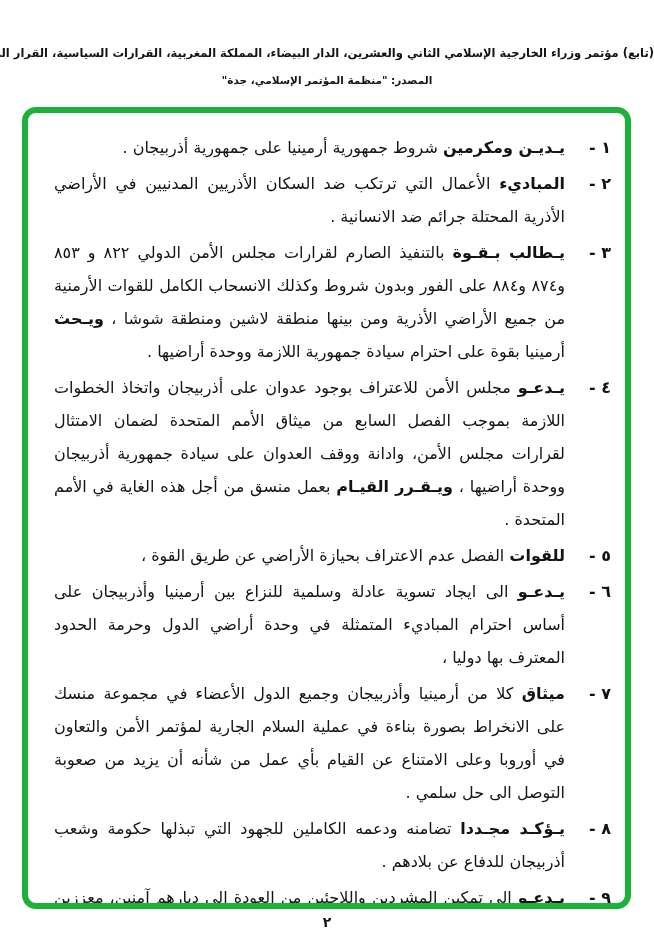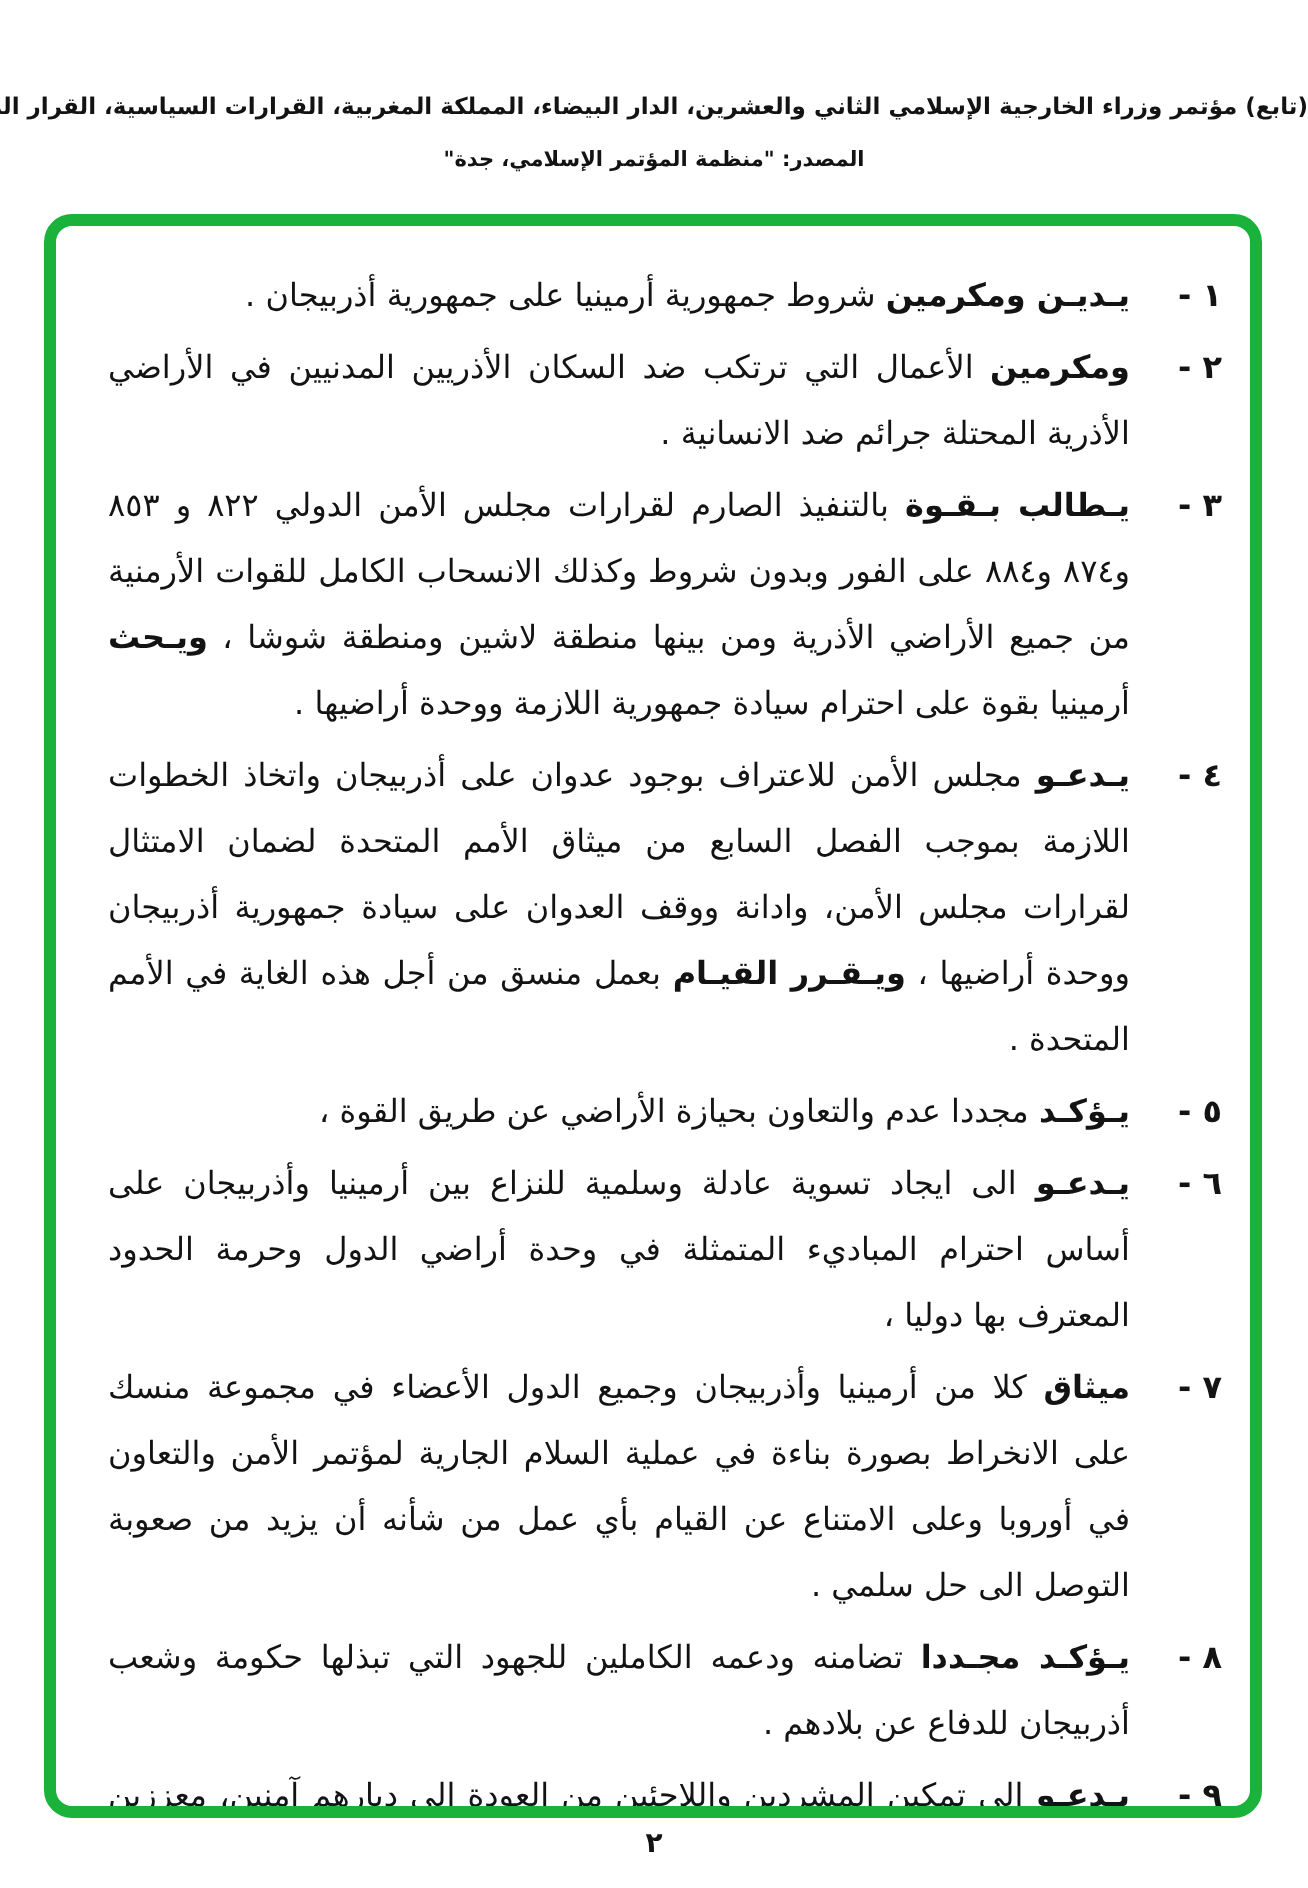--- a/index.html
+++ b/index.html
@@ -92,36 +92,36 @@
 
   <div class="content-box">
 
     <div class="item">
       <span class="item-num">١ -</span>
       <p class="item-text"><b>يـديـن ومكرمين</b><span> شروط جمهورية أرمينيا على جمهورية أذربيجان .</span></p>
     </div>
 
     <div class="item">
       <span class="item-num">٢ -</span>
-      <p class="item-text"><b>ومكرمين</b><span> الأعمال التي ترتكب ضد السكان الأذريين المدنيين في الأراضي الأذرية المحتلة جرائم ضد الانسانية .</span></p>
+      <p class="item-text"><b>المباديء</b><span> الأعمال التي ترتكب ضد السكان الأذريين المدنيين في الأراضي الأذرية المحتلة جرائم ضد الانسانية .</span></p>
     </div>
 
     <div class="item">
       <span class="item-num">٣ -</span>
       <p class="item-text"><b>يـطالب بـقـوة</b><span> بالتنفيذ الصارم لقرارات مجلس الأمن الدولي ٨٢٢ و ٨٥٣ و٨٧٤ و٨٨٤ على الفور وبدون شروط وكذلك الانسحاب الكامل للقوات الأرمنية من جميع الأراضي الأذرية ومن بينها منطقة لاشين ومنطقة شوشا ، </span><b>ويـحث</b><span> أرمينيا بقوة على احترام سيادة جمهورية اللازمة ووحدة أراضيها .</span></p>
     </div>
 
     <div class="item">
       <span class="item-num">٤ -</span>
       <p class="item-text"><b>يـدعـو</b><span> مجلس الأمن للاعتراف بوجود عدوان على أذربيجان واتخاذ الخطوات اللازمة بموجب الفصل السابع من ميثاق الأمم المتحدة لضمان الامتثال لقرارات مجلس الأمن، وادانة ووقف العدوان على سيادة جمهورية أذربيجان ووحدة أراضيها ، </span><b>ويـقـرر القيـام</b><span> بعمل منسق من أجل هذه الغاية في الأمم المتحدة .</span></p>
     </div>
 
     <div class="item">
       <span class="item-num">٥ -</span>
-      <p class="item-text"><b>يـؤكـد</b><span> مجددا عدم والتعاون بحيازة الأراضي عن طريق القوة ،</span></p>
+      <p class="item-text"><b>للقوات</b><span> الفصل عدم الاعتراف بحيازة الأراضي عن طريق القوة ،</span></p>
     </div>
 
     <div class="item">
       <span class="item-num">٦ -</span>
       <p class="item-text"><b>يـدعـو</b><span> الى ايجاد تسوية عادلة وسلمية للنزاع بين أرمينيا وأذربيجان على أساس احترام المباديء المتمثلة في وحدة أراضي الدول وحرمة الحدود المعترف بها دوليا ،</span></p>
     </div>
 
     <div class="item">
       <span class="item-num">٧ -</span>
       <p class="item-text"><b>ميثاق</b><span> كلا من أرمينيا وأذربيجان وجميع الدول الأعضاء في مجموعة منسك على الانخراط بصورة بناءة في عملية السلام الجارية لمؤتمر الأمن والتعاون في أوروبا وعلى الامتناع عن القيام بأي عمل من شأنه أن يزيد من صعوبة التوصل الى حل سلمي .</span></p>

